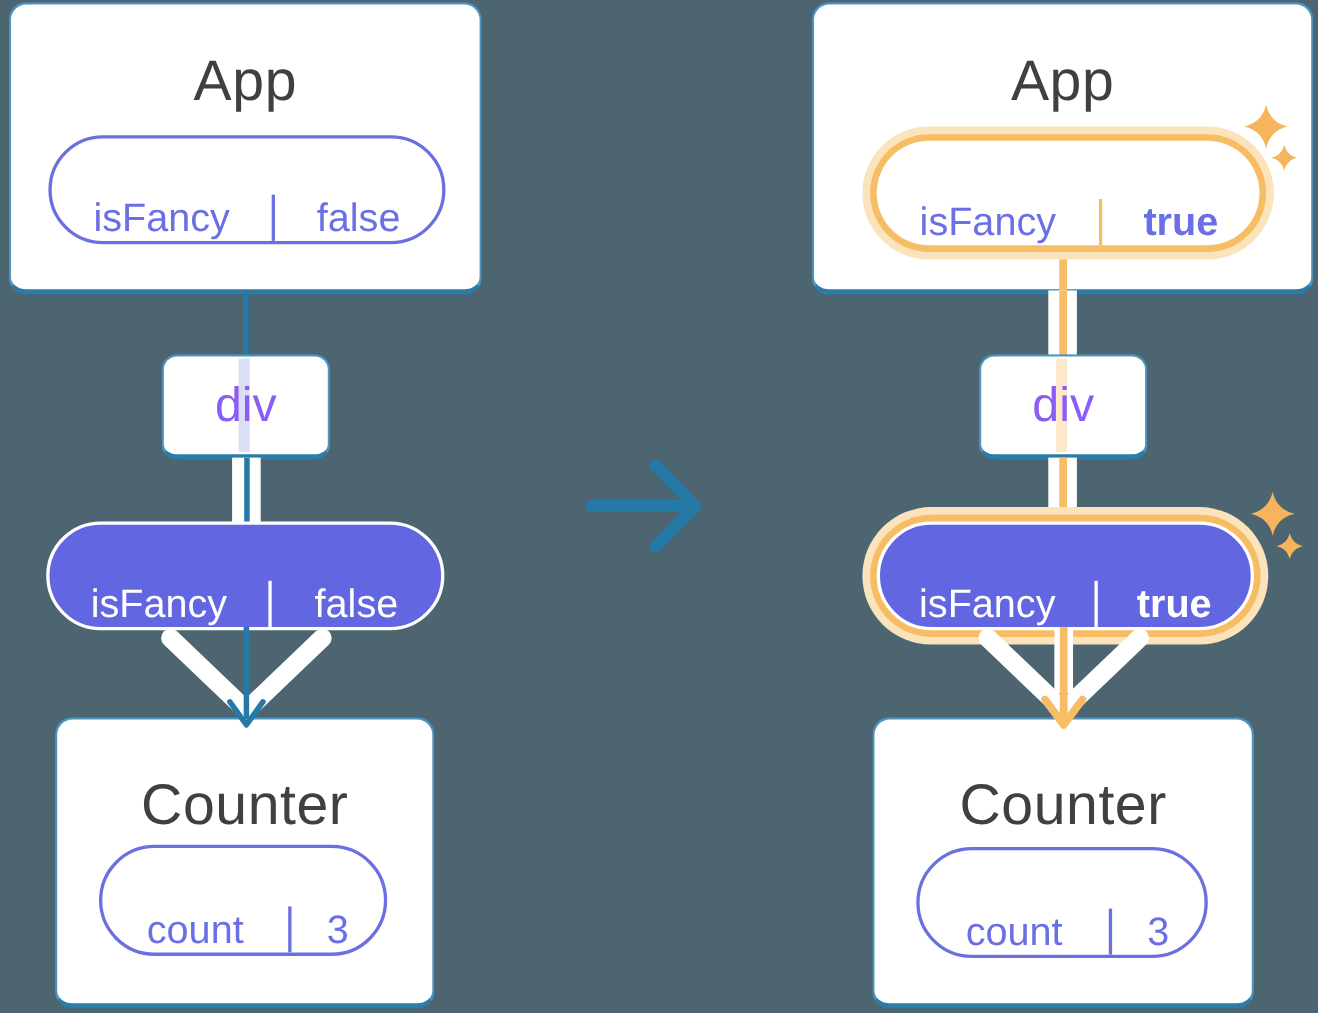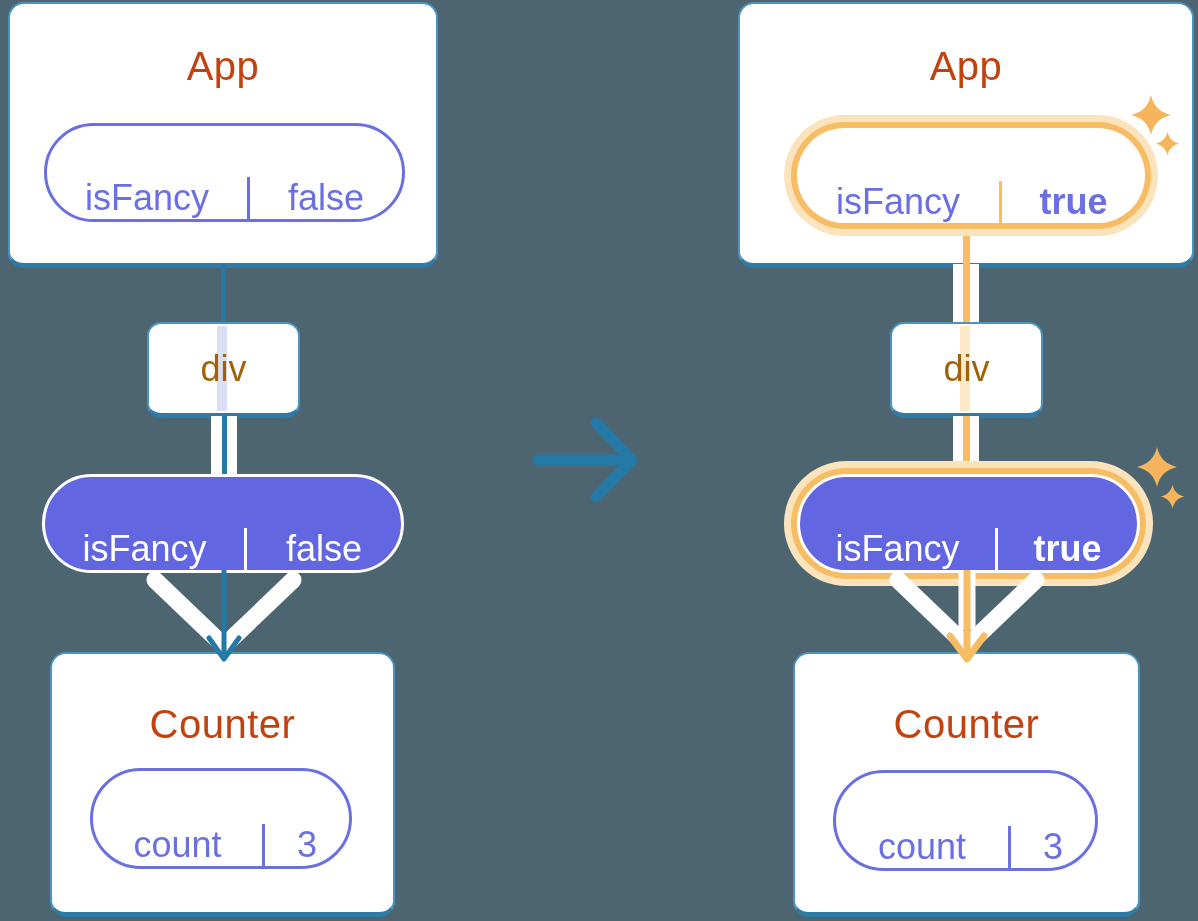--- a/index.html
+++ b/index.html
@@ -8,26 +8,26 @@
     font-family:"Liberation Sans",sans-serif;overflow:hidden;
   }
   
   .card{
     position:absolute;background:#ffffff;box-sizing:border-box;
     border:2px solid #4a94bf;border-bottom:5px solid #2d7ba7;
     border-radius:16px;
   }
   .card-title{
     position:absolute;left:0;right:0;text-align:center;
-    color:#c2410c;font-size:40px;font-weight:500;letter-spacing:.5px;
+    color:#404040;font-size:52px;font-weight:500;letter-spacing:.5px;
   }
   .node-label{
     position:absolute;left:0;right:0;top:0;bottom:0;
     display:flex;align-items:center;justify-content:center;
-    color:#a16207;font-size:36px;font-weight:500;z-index:2;
+    color:#8b5cf6;font-size:44px;font-weight:500;z-index:2;
   }
   
   .pill{
     position:absolute;display:flex;align-items:flex-end;box-sizing:border-box;
     border-radius:70px;overflow:hidden;font-size:36px;
   }
   .pill .cell{
     display:flex;align-items:center;justify-content:center;box-sizing:border-box;
   }
   .pill-outline{background:#fff;border:3px solid #6b70e0;color:#6a6fe3;}

